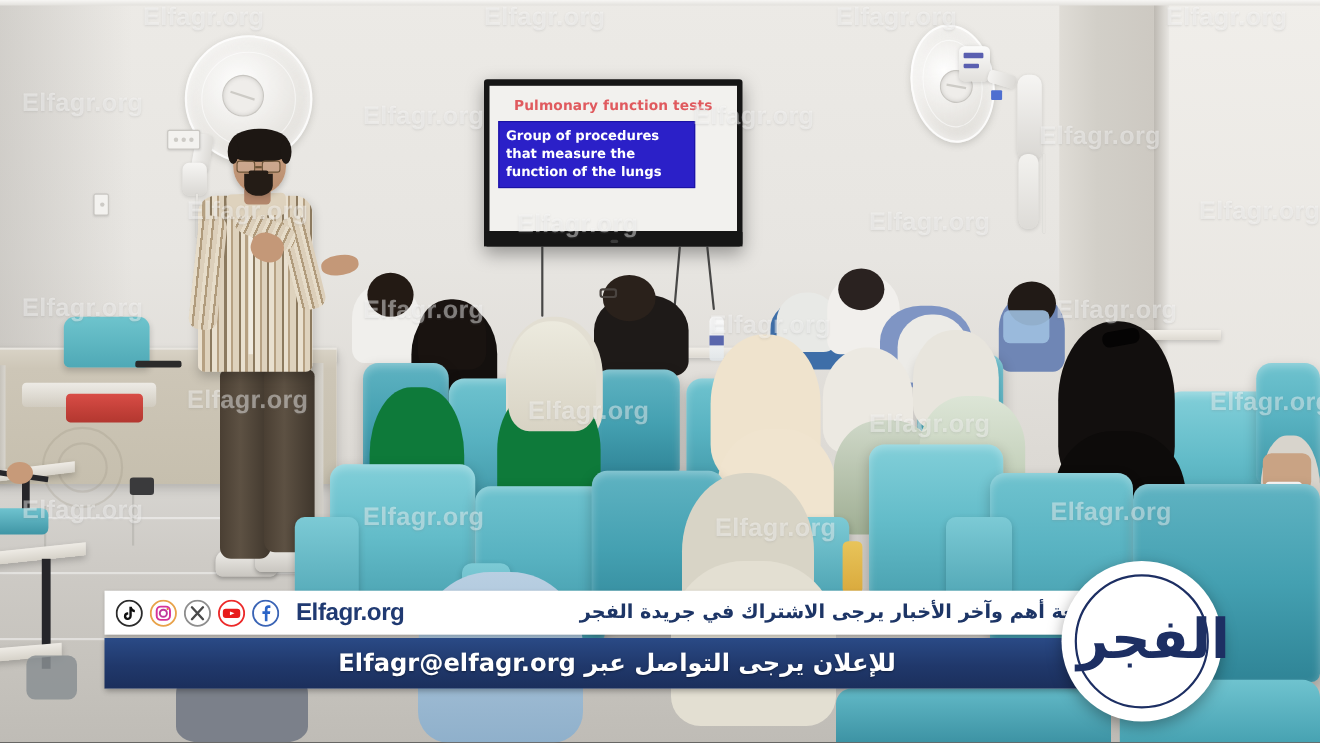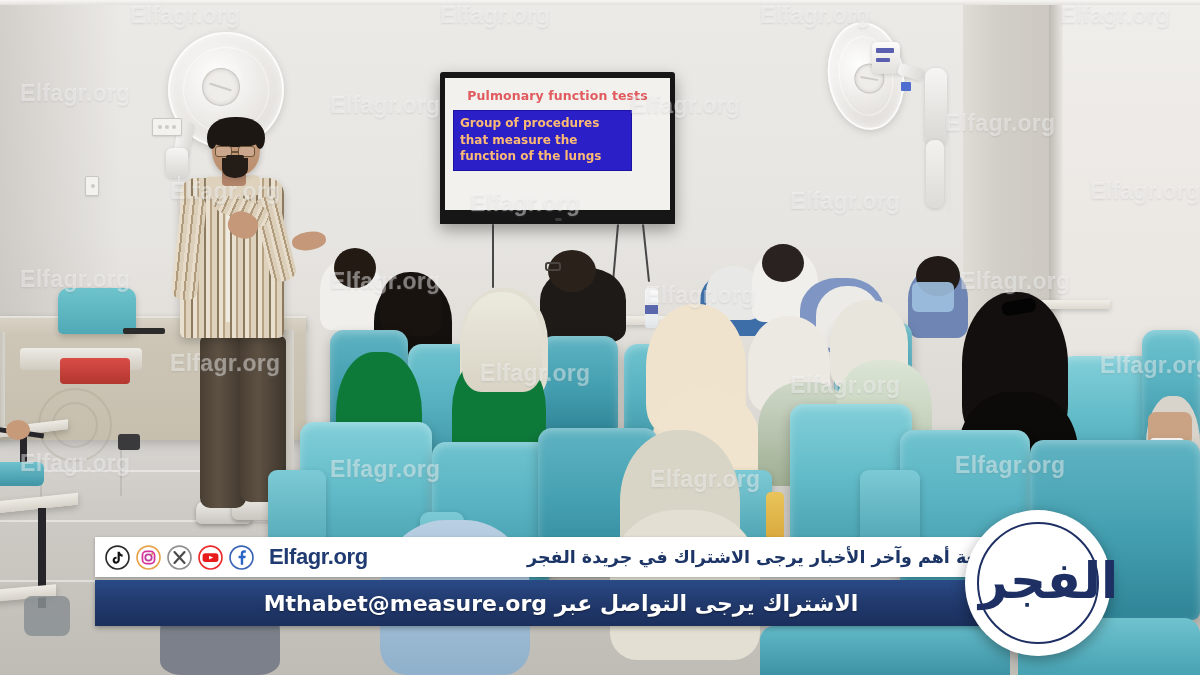--- a/index.html
+++ b/index.html
@@ -65,21 +65,21 @@
   .tv-screen{
     width:100%;height:100%;background:#f2f1ee;position:relative;overflow:hidden;
     padding:6px 8px;
   }
   .slide-title{
     color:#e05a5e;font-weight:700;font-size:12.5px;text-align:center;
     letter-spacing:.1px;margin:4px 0 7px 0;font-family:"DejaVu Sans",sans-serif;
     white-space:nowrap;
   }
   .slide-box{
-    background:#2b20c8;color:#fdba74;font-weight:700;font-size:12px;
+    background:#2b20c8;color:#ffffff;font-weight:700;font-size:12px;
     line-height:1.38;padding:4px 6px 5px 6px;
     font-family:"DejaVu Sans",sans-serif;
     border:1px solid #1b12a4;
     width:calc(100% - 30px);
   }
   .tv-chin{
     position:absolute;left:0;bottom:0;width:100%;height:13px;background:#161616;
   }
   .tv-led{position:absolute;left:50%;bottom:3px;width:7px;height:3px;margin-left:-3px;background:#3a3a3a;border-radius:2px;}
   .tv-cable{
@@ -592,22 +592,22 @@
           </svg>
         </span>
 
         <span class="brand">Elfagr.org</span>
       </div>
       <div class="ar-white">لمتابعة أهم وآخر الأخبار يرجى الاشتراك في جريدة الفجر</div>
     </div>
 
     <div class="banner-blue">
       <div class="ar-blue">
-        <span>الاشتراك يرجى التواصل عبر</span>
-        <span class="mail">Mthabet@measure.org</span>
+        <span>للإعلان يرجى التواصل عبر</span>
+        <span class="mail">Elfagr@elfagr.org</span>
       </div>
     </div>
 
     <div class="logo-circle">
       <div class="logo-ring">
         <span class="logo-text">الفجر</span>
       </div>
     </div>
   </div>
 

